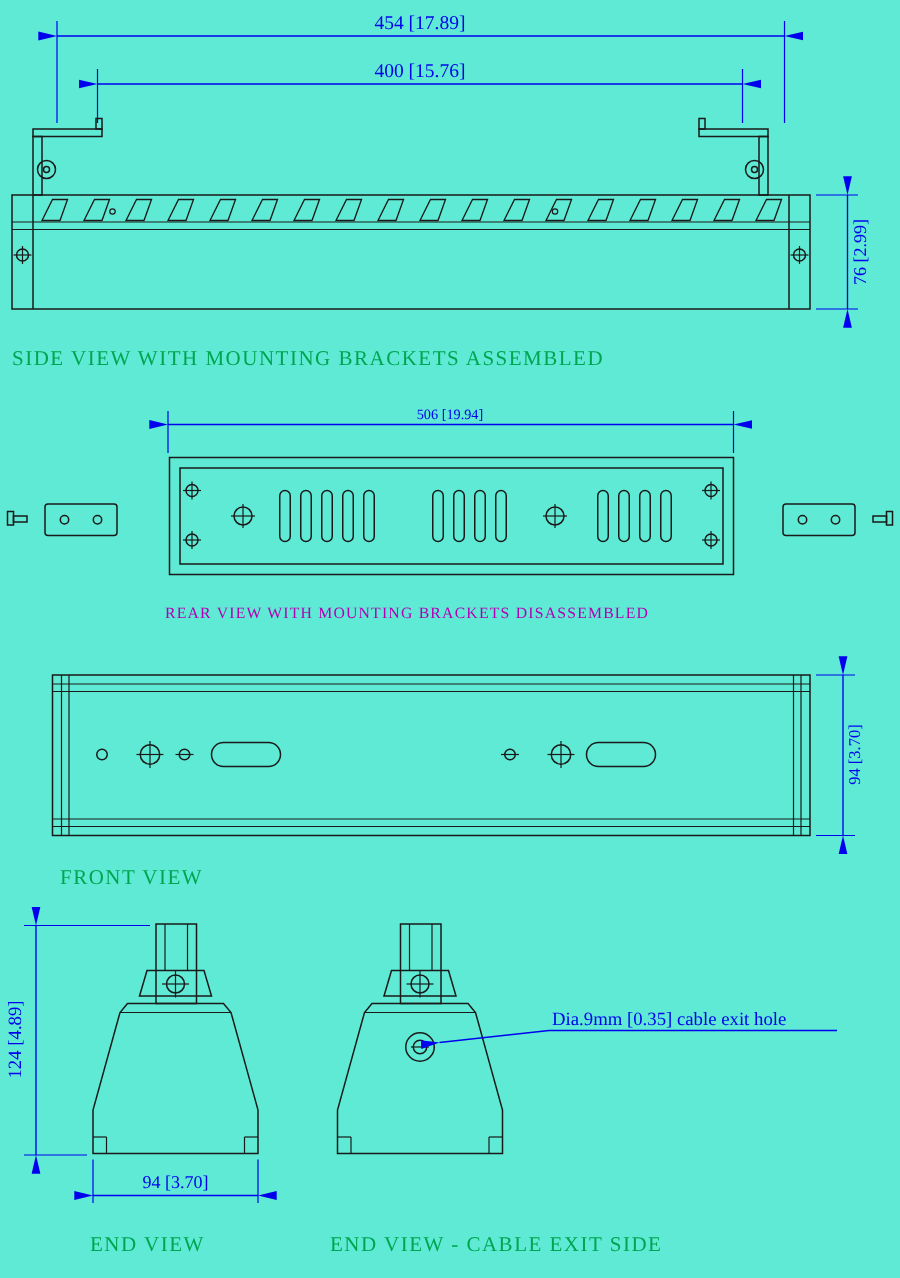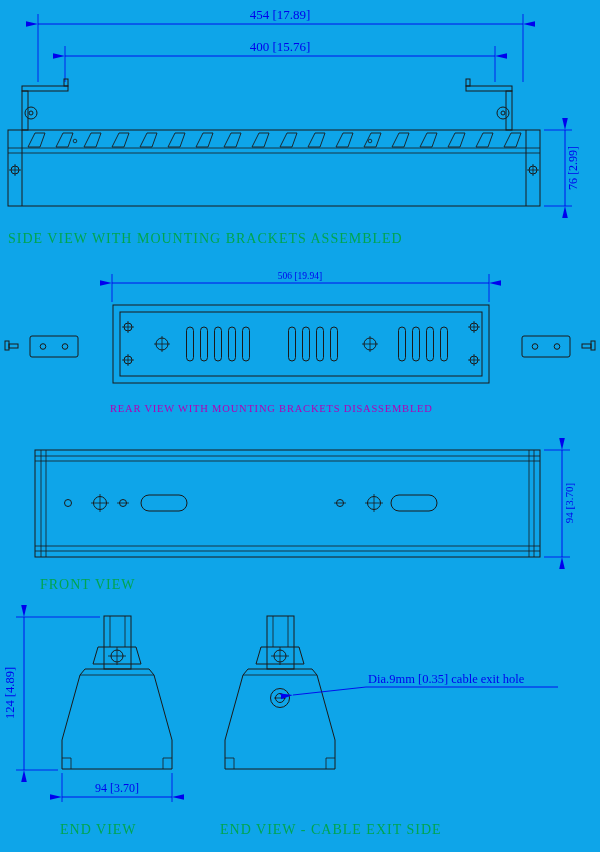--- a/index.html
+++ b/index.html
@@ -1,16 +1,16 @@
 <!DOCTYPE html>
 <html><head>
 <meta charset="utf-8">
 <style>
   html,body{margin:0;padding:0;background:#ffffff;}
-  .sheet{position:relative;width:600px;height:852px;background:#0ea5e9;overflow:hidden;}
+  .sheet{position:relative;width:600px;height:852px;background:#5eead4;overflow:hidden;}
   svg{display:block;}
   .ln{stroke:#1a1a1a;stroke-width:1;fill:none;}
   .lnthin{stroke:#1a1a1a;stroke-width:0.8;fill:none;}
   .dimln{stroke:#0000ee;stroke-width:0.9;fill:none;}
   .extln{stroke:#0000ee;stroke-width:0.8;fill:none;}
   text{font-family:"Liberation Serif", serif;}
   .dimtxt{fill:#0000ee;}
   .labg{fill:#00a550;letter-spacing:1px;}
   .labm{fill:#b400b4;letter-spacing:0.8px;}
 </style>

